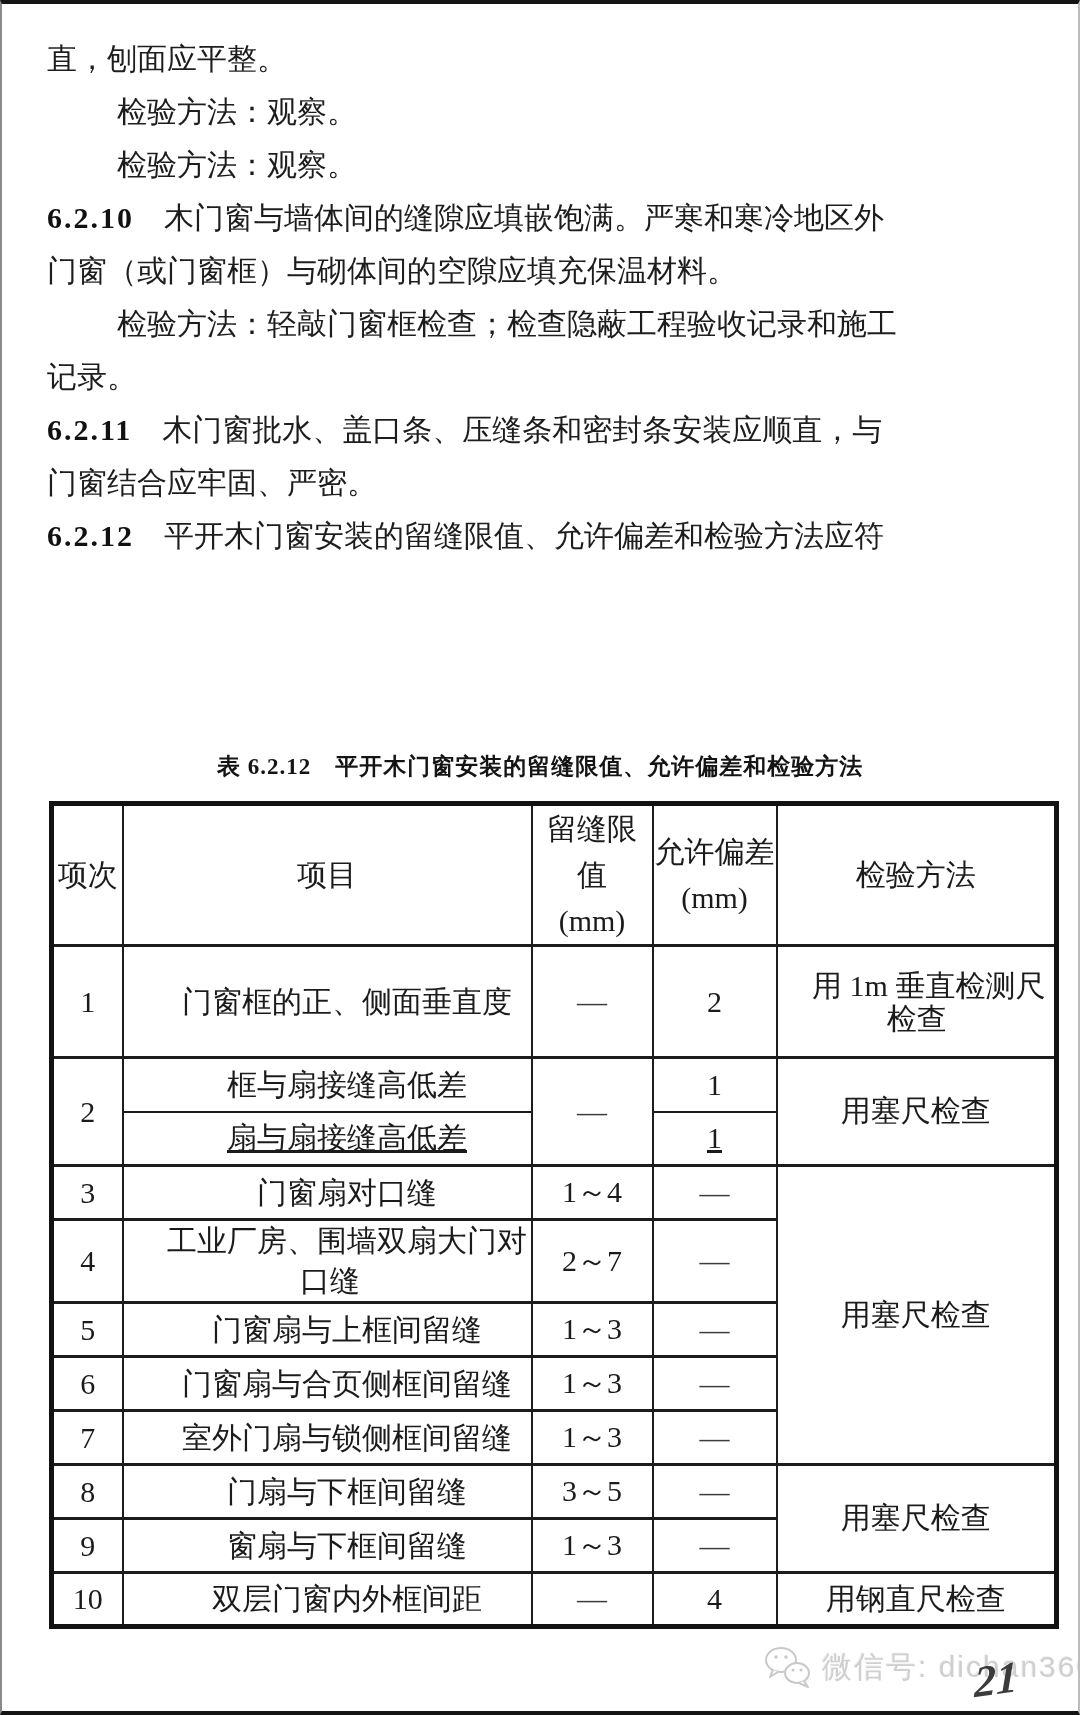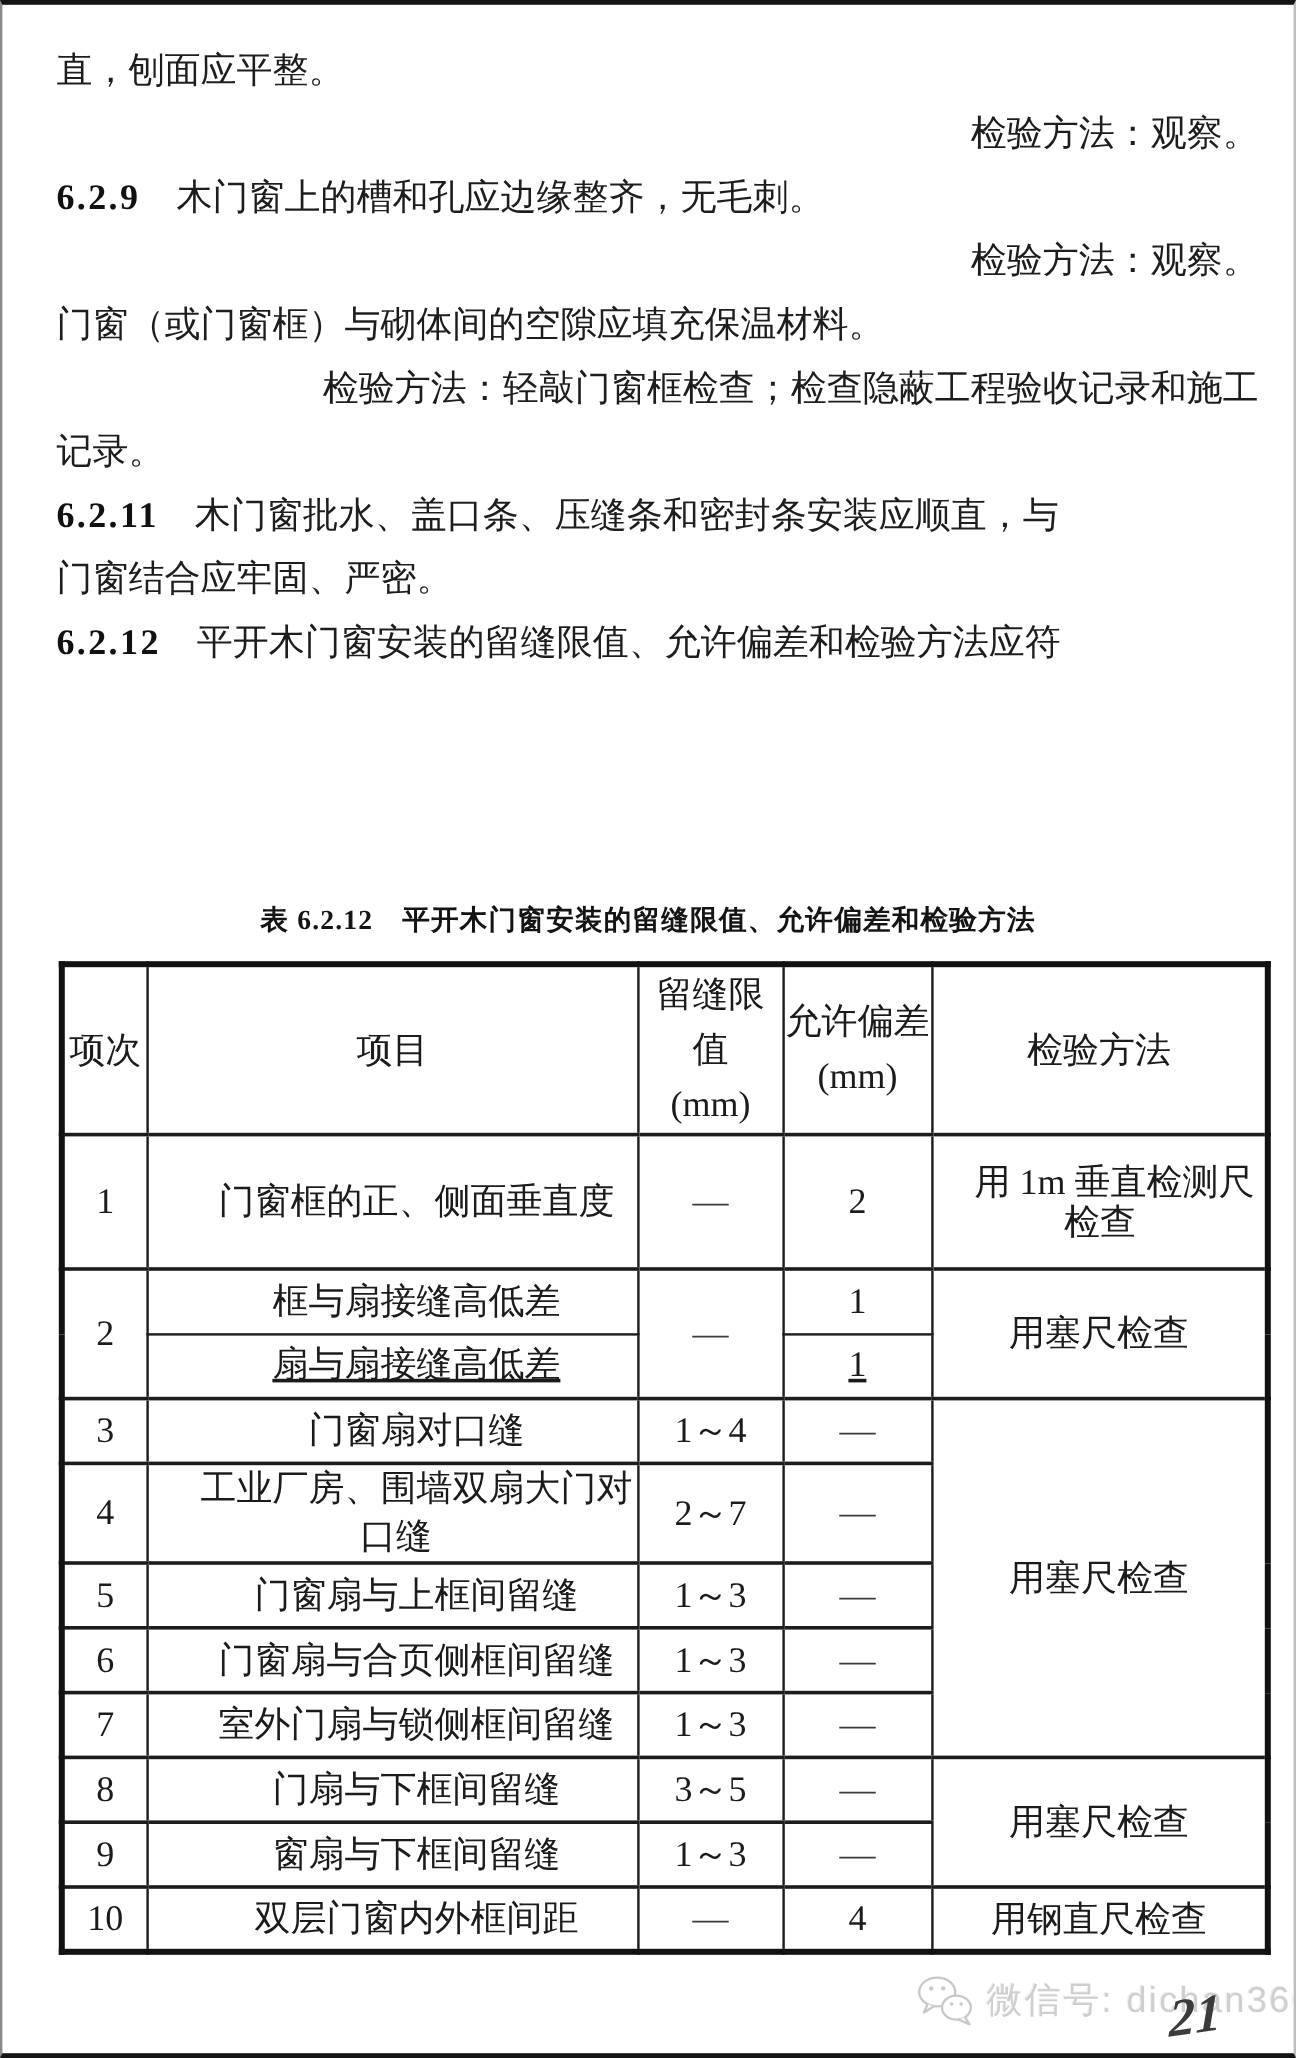--- a/index.html
+++ b/index.html
@@ -16,21 +16,21 @@
     border-right: 2px solid #bdbdbd;
   }
 
   
   .doc {
     position: absolute; left: 45px; top: 28px; width: 1002px;
     font-size: 30px; line-height: 53px; color: #1d1d1d;
     white-space: nowrap;
   }
   .line { height: 53px; }
-  .line.indent { padding-left: 70px; text-align: right; }
+  .line.indent { padding-left: 70px; }
   .num { font-weight: bold; letter-spacing: 2px; margin-right: 30px; color: #111; }
 
   
   .tbl-title {
     position: absolute; left: 0; top: 747px; width: 100%;
     text-align: center; font-size: 23px; font-weight: bold;
     color: #141414; letter-spacing: 1px;
   }
 
   
@@ -75,22 +75,22 @@
   }
 </style>
 </head>
 <body>
 
 <div class="page">
 
   <div class="doc">
     <div class="line"><span>直，刨面应平整。</span></div>
     <div class="line indent"><span>检验方法：观察。</span></div>
-    <div class="line"><b class="num">6.2.9</b><span>木门窗上的槽和孔应边缘整齐，无毛刺。</span></div>
     <div class="line indent"><span>检验方法：观察。</span></div>
+    <div class="line"><b class="num">6.2.10</b><span>木门窗与墙体间的缝隙应填嵌饱满。严寒和寒冷地区外</span></div>
     <div class="line"><span>门窗（或门窗框）与砌体间的空隙应填充保温材料。</span></div>
     <div class="line indent"><span>检验方法：轻敲门窗框检查；检查隐蔽工程验收记录和施工</span></div>
     <div class="line"><span>记录。</span></div>
     <div class="line"><b class="num">6.2.11</b><span>木门窗批水、盖口条、压缝条和密封条安装应顺直，与</span></div>
     <div class="line"><span>门窗结合应牢固、严密。</span></div>
     <div class="line"><b class="num">6.2.12</b><span>平开木门窗安装的留缝限值、允许偏差和检验方法应符</span></div>
   </div>
 
   <div class="tbl-title">表 6.2.12　平开木门窗安装的留缝限值、允许偏差和检验方法</div>
 

